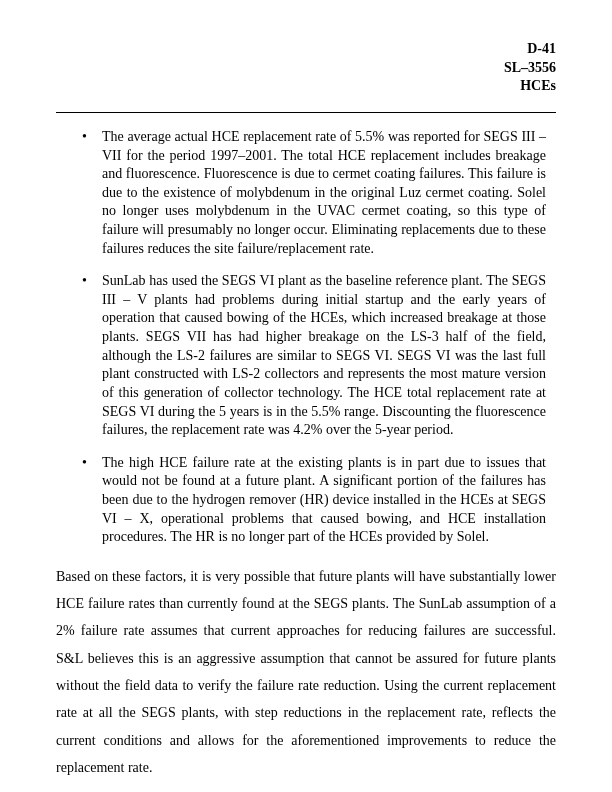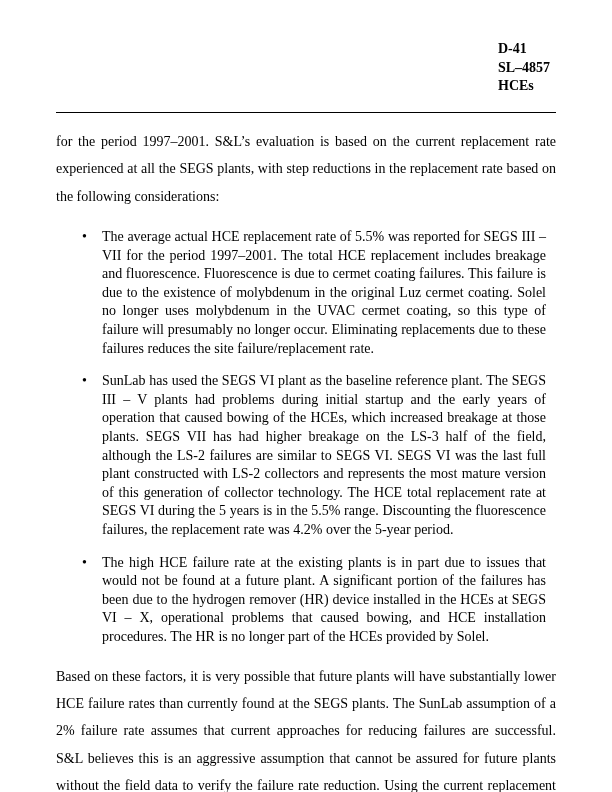--- a/index.html
+++ b/index.html
@@ -27,21 +27,21 @@
     position: absolute;
     right: 56px;
     top: 40px;
     text-align: left;
     font-weight: bold;
     font-size: 10.5pt;
     line-height: 1.33;
     width: 120px;
   }
   .header-block div {
-    text-align: left;
+    text-align: right;
     padding-left: 62px;
   }
   .rule {
     position: absolute;
     left: 56px;
     right: 56px;
     top: 112px;
     border-top: 1.6px solid #000;
   }
   .content {
@@ -79,29 +79,28 @@
     line-height: 1.33;
   }
 </style>
 </head>
 <body>
 
 <div class="page">
 
   <div class="header-block">
     <div>D-41</div>
-    <div>SL–4857</div>
+    <div>SL–3556</div>
     <div>HCEs</div>
   </div>
 
   <div class="rule"></div>
 
   <div class="content">
 
-    <p class="body-para">for the period 1997–2001. S&amp;L’s evaluation is based on the current replacement rate experienced at all the SEGS plants, with step reductions in the replacement rate based on the following considerations:</p>
 
     <ul class="bullets">
       <li>
         <span class="bullet-dot">•</span>
         <span>The average actual HCE replacement rate of 5.5% was reported for SEGS III – VII for the period 1997–2001. The total HCE replacement includes breakage and fluorescence. Fluorescence is due to cermet coating failures. This failure is due to the existence of molybdenum in the original Luz cermet coating. Solel no longer uses molybdenum in the UVAC cermet coating, so this type of failure will presumably no longer occur. Eliminating replacements due to these failures reduces the site failure/replacement rate.</span>
       </li>
       <li>
         <span class="bullet-dot">•</span>
         <span>SunLab has used the SEGS VI plant as the baseline reference plant. The SEGS III – V plants had problems during initial startup and the early years of operation that caused bowing of the HCEs, which increased breakage at those plants. SEGS VII has had higher breakage on the LS-3 half of the field, although the LS-2 failures are similar to SEGS VI. SEGS VI was the last full plant constructed with LS-2 collectors and represents the most mature version of this generation of collector technology. The HCE total replacement rate at SEGS VI during the 5 years is in the 5.5% range. Discounting the fluorescence failures, the replacement rate was 4.2% over the 5-year period.</span>
       </li>

